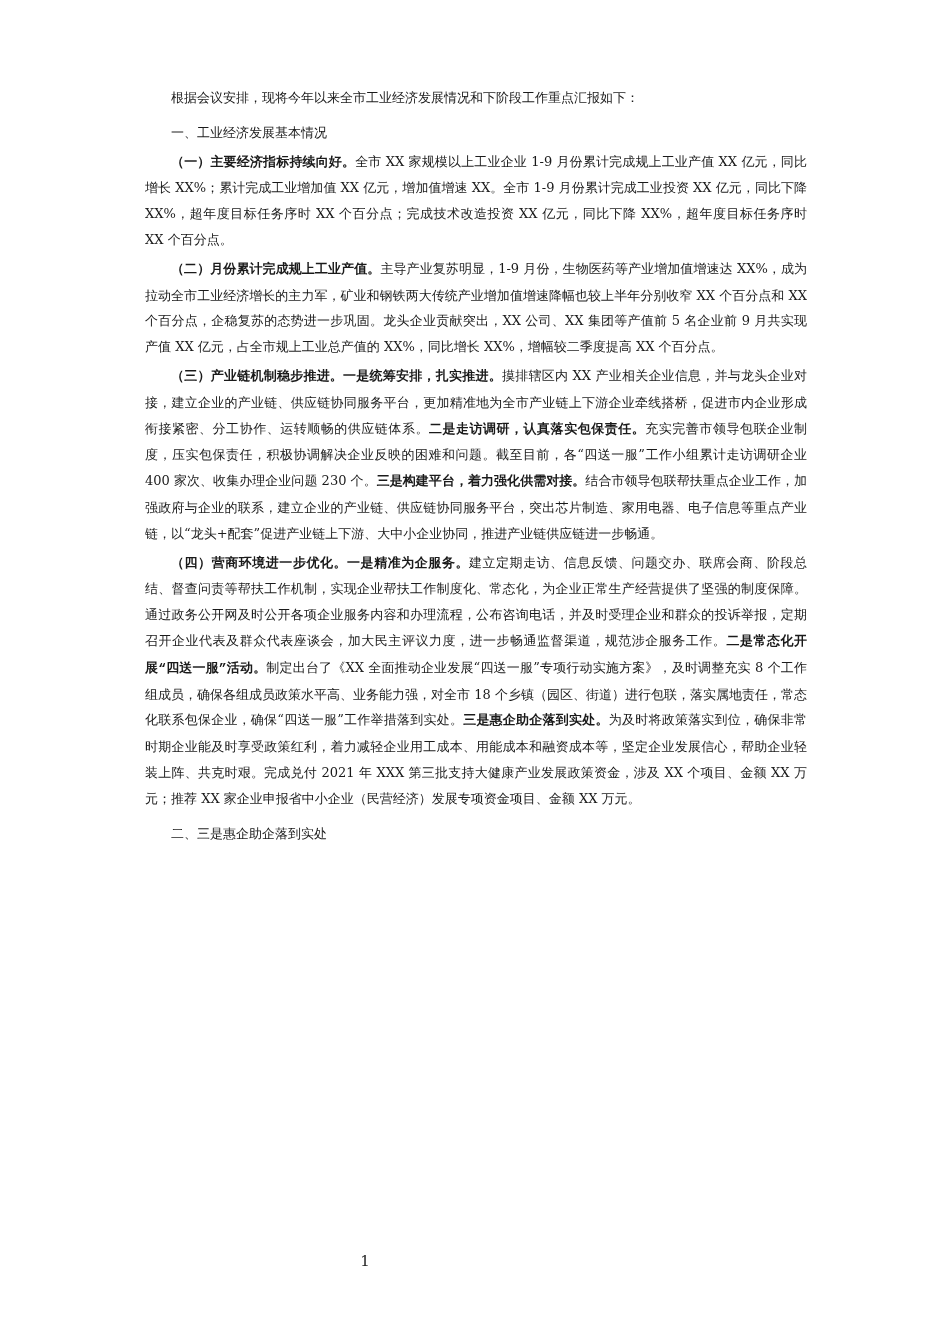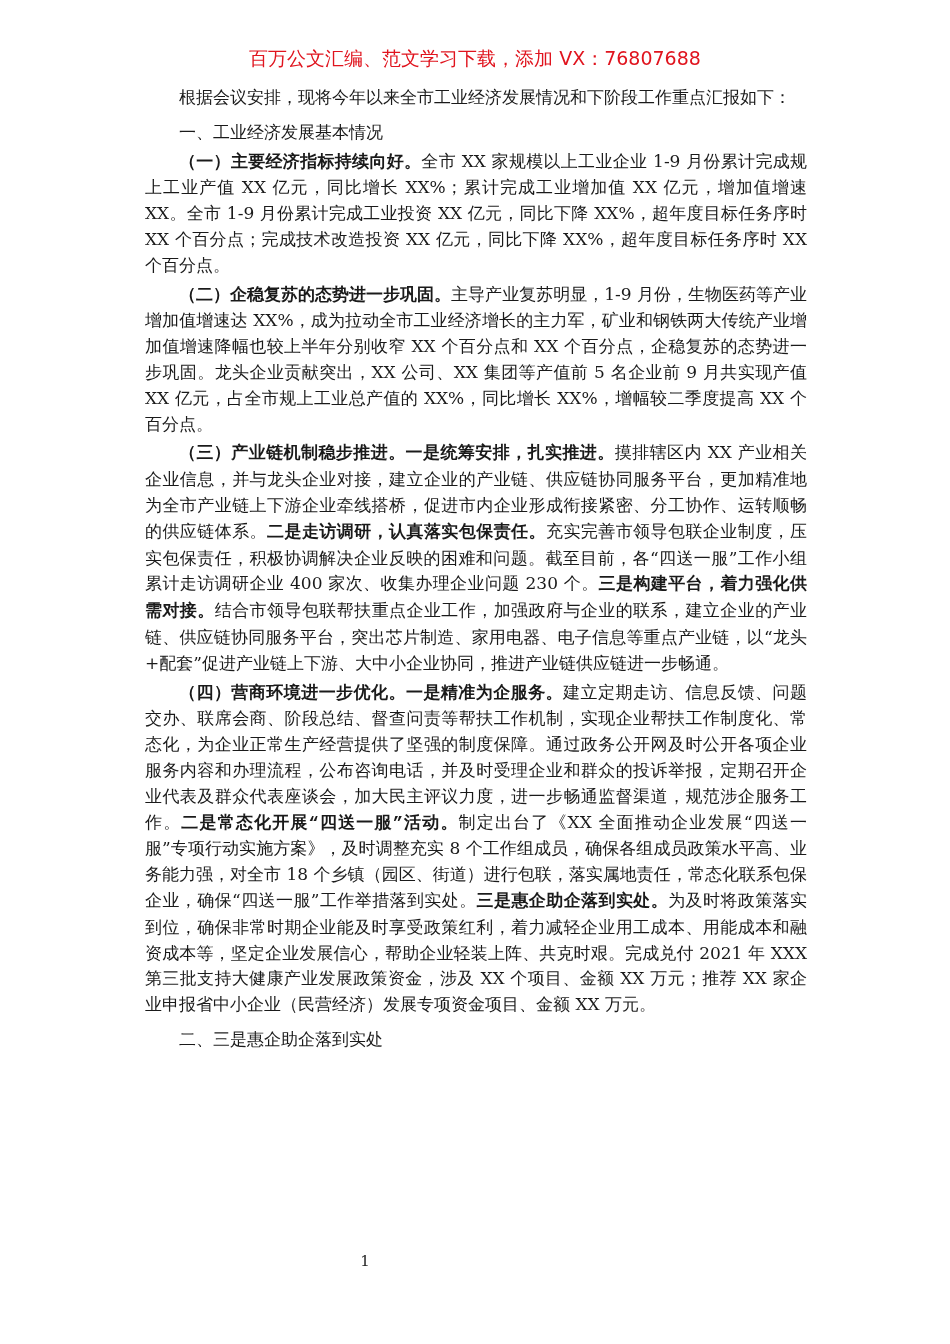--- a/index.html
+++ b/index.html
@@ -2,44 +2,43 @@
 <html><head>
 <meta charset="utf-8">
 <style>
   html, body { margin: 0; padding: 0; background: #ffffff; }
   body { width: 950px; height: 1344px; position: relative; overflow: hidden;
          font-family: "DejaVu Serif", "Liberation Serif", serif; color: #1a1a1a; }
   .page { position: absolute; left: 0; top: 0; width: 950px; height: 1344px; background: #fff; }
   .header { position: absolute; left: 0; top: 44px; width: 950px; text-align: center;
             font-family: "DejaVu Sans", "Liberation Sans", sans-serif; font-size: 19px;
             color: #e0141e; letter-spacing: 0px; line-height: 28px; }
-  .body { position: absolute; left: 145px; top: 85px; width: 662px; font-size: 17px;
+  .body { position: absolute; left: 145px; top: 85px; width: 662px; font-size: 13px;
           line-height: 25.8px; text-align: justify; text-justify: inter-character; }
   .body p { margin: 0; text-indent: 2em; }
   .body p.h1 { font-family: "DejaVu Sans", "Liberation Sans", sans-serif; font-weight: normal; margin-top: 9px; }
   .body p.para { margin-top: 3px; }
   .body p.first { margin-top: 0; }
   .b { font-family: Liberation Mono, monospace; font-weight: bold; }
   .footer { position: absolute; left: 0; top: 1252px; width: 730px; text-align: center;
             font-size: 15px; color: #222; }
 </style>
 </head>
 <body>
 
 <div class="page">
-  <div class="header">百万公文汇编、范文学习下载，添加 VX：76807688</div>
 
   <div class="body">
     <p class="first">根据会议安排，现将今年以来全市工业经济发展情况和下阶段工作重点汇报如下：</p>
 
     <p class="h1">一、工业经济发展基本情况</p>
 
     <p class="para"><span class="b">（一）主要经济指标持续向好。</span><span>全市 XX 家规模以上工业企业 1-9 月份累计完成规上工业产值 XX 亿元，同比增长 XX%；累计完成工业增加值 XX 亿元，增加值增速 XX。全市 1-9 月份累计完成工业投资 XX 亿元，同比下降 XX%，超年度目标任务序时 XX 个百分点；完成技术改造投资 XX 亿元，同比下降 XX%，超年度目标任务序时 XX 个百分点。</span></p>
 
-    <p class="para"><span class="b">（二）企稳复苏的态势进一步巩固。</span><span>主导产业复苏明显，1-9 月份，生物医药等产业增加值增速达 XX%，成为拉动全市工业经济增长的主力军，矿业和钢铁两大传统产业增加值增速降幅也较上半年分别收窄 XX 个百分点和 XX 个百分点，企稳复苏的态势进一步巩固。龙头企业贡献突出，XX 公司、XX 集团等产值前 5 名企业前 9 月共实现产值 XX 亿元，占全市规上工业总产值的 XX%，同比增长 XX%，增幅较二季度提高 XX 个百分点。</span></p>
+    <p class="para"><span class="b">（二）月份累计完成规上工业产值。</span><span>主导产业复苏明显，1-9 月份，生物医药等产业增加值增速达 XX%，成为拉动全市工业经济增长的主力军，矿业和钢铁两大传统产业增加值增速降幅也较上半年分别收窄 XX 个百分点和 XX 个百分点，企稳复苏的态势进一步巩固。龙头企业贡献突出，XX 公司、XX 集团等产值前 5 名企业前 9 月共实现产值 XX 亿元，占全市规上工业总产值的 XX%，同比增长 XX%，增幅较二季度提高 XX 个百分点。</span></p>
 
     <p class="para"><span class="b">（三）产业链机制稳步推进。</span><span class="b">一是统筹安排，扎实推进。</span><span>摸排辖区内 XX 产业相关企业信息，并与龙头企业对接，建立企业的产业链、供应链协同服务平台，更加精准地为全市产业链上下游企业牵线搭桥，促进市内企业形成衔接紧密、分工协作、运转顺畅的供应链体系。</span><span class="b">二是走访调研，认真落实包保责任。</span><span>充实完善市领导包联企业制度，压实包保责任，积极协调解决企业反映的困难和问题。截至目前，各“四送一服”工作小组累计走访调研企业 400 家次、收集办理企业问题 230 个。</span><span class="b">三是构建平台，着力强化供需对接。</span><span>结合市领导包联帮扶重点企业工作，加强政府与企业的联系，建立企业的产业链、供应链协同服务平台，突出芯片制造、家用电器、电子信息等重点产业链，以“龙头+配套”促进产业链上下游、大中小企业协同，推进产业链供应链进一步畅通。</span></p>
 
     <p class="para"><span class="b">（四）营商环境进一步优化。</span><span class="b">一是精准为企服务。</span><span>建立定期走访、信息反馈、问题交办、联席会商、阶段总结、督查问责等帮扶工作机制，实现企业帮扶工作制度化、常态化，为企业正常生产经营提供了坚强的制度保障。通过政务公开网及时公开各项企业服务内容和办理流程，公布咨询电话，并及时受理企业和群众的投诉举报，定期召开企业代表及群众代表座谈会，加大民主评议力度，进一步畅通监督渠道，规范涉企服务工作。</span><span class="b">二是常态化开展“四送一服”活动。</span><span>制定出台了《XX 全面推动企业发展“四送一服”专项行动实施方案》，及时调整充实 8 个工作组成员，确保各组成员政策水平高、业务能力强，对全市 18 个乡镇（园区、街道）进行包联，落实属地责任，常态化联系包保企业，确保“四送一服”工作举措落到实处。</span><span class="b">三是惠企助企落到实处。</span><span>为及时将政策落实到位，确保非常时期企业能及时享受政策红利，着力减轻企业用工成本、用能成本和融资成本等，坚定企业发展信心，帮助企业轻装上阵、共克时艰。完成兑付 2021 年 XXX 第三批支持大健康产业发展政策资金，涉及 XX 个项目、金额 XX 万元；推荐 XX 家企业申报省中小企业（民营经济）发展专项资金项目、金额 XX 万元。</span></p>
 
     <p class="h1">二、三是惠企助企落到实处</p>
 
   </div>
 
   <div class="footer">1</div>

